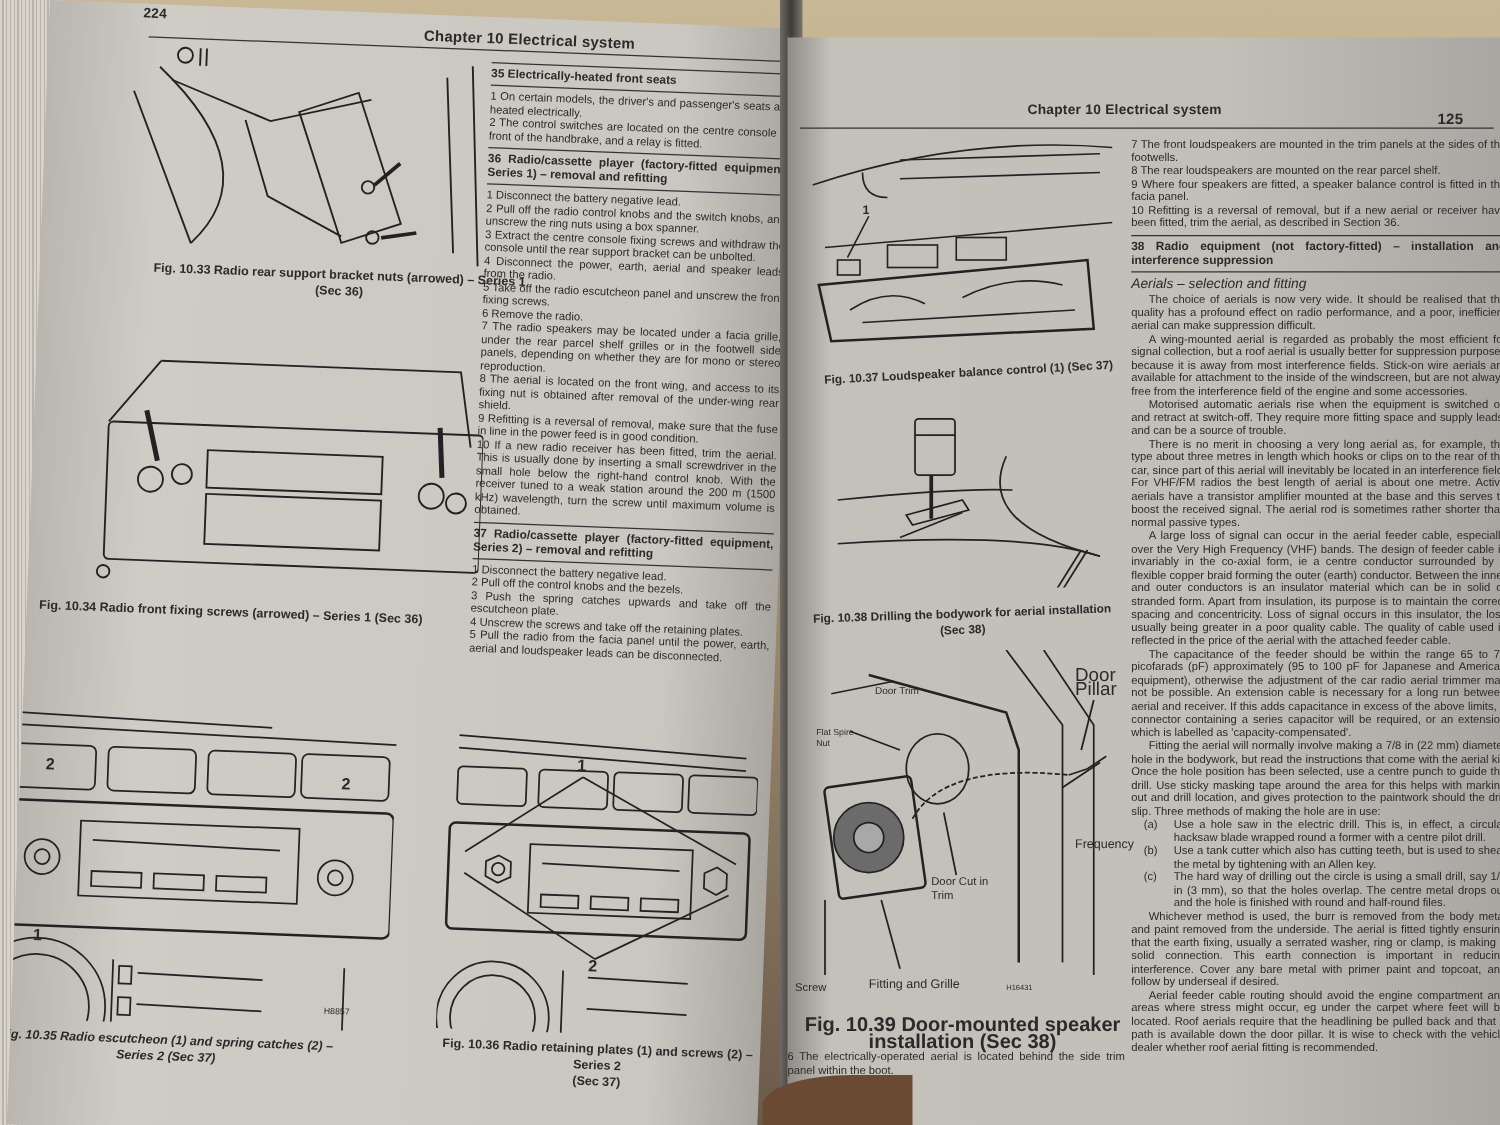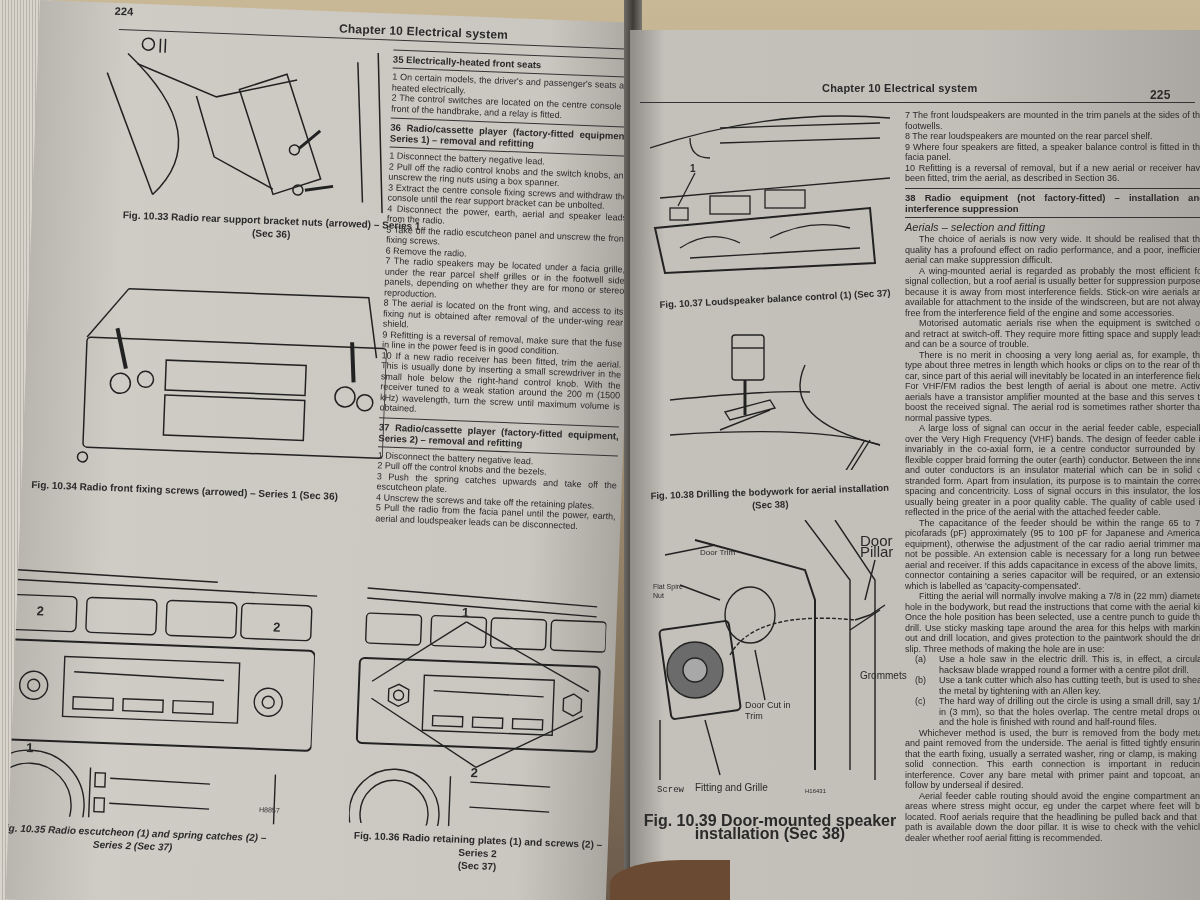--- a/index.html
+++ b/index.html
@@ -169,21 +169,21 @@
   <div class="caption" style="left:330px;top:816px;width:280px;">
     <div>Fig. 10.36 Radio retaining plates (1) and screws (2) – Series 2</div>
     <div>(Sec 37)</div>
   </div>
 </div>
 
 <div class="spine"></div>
 
 <div class="page page-right">
   <div class="runhead" style="left:192px;top:52px;">Chapter 10 Electrical system</div>
-  <div class="runhead" style="left:520px;top:58px;font-size:12px;">225</div>
+  <div class="runhead" style="left:520px;top:58px;font-size:12px;">125</div>
   <div class="rule" style="left:10px;top:72px;width:555px;"></div>
 
   <div class="fig" style="left:20px;top:78px;width:240px;height:180px;">
     <svg width="240" height="180" viewBox="0 0 240 180" fill="none" stroke="#222" stroke-width="1.3">
       <path d="M0 40 Q120 0 240 10"></path>
         <path d="M40 30 Q40 50 60 50"></path>
       <line x1="70" y1="20" x2="230" y2="15"></line>
         <line x1="70" y1="35" x2="230" y2="30"></line>
       <line x1="10" y1="90" x2="240" y2="70"></line>
       <rect x="20" y="100" width="18" height="12"></rect>
@@ -230,27 +230,28 @@
         <line x1="85" y1="80" x2="45" y2="65"></line>
       <line x1="240" y1="40" x2="230" y2="80"></line>
         <line x1="215" y1="110" x2="245" y2="90"></line>
       <line x1="120" y1="130" x2="130" y2="180"></line>
         <line x1="25" y1="200" x2="25" y2="260"></line>
         <line x1="70" y1="200" x2="85" y2="255"></line>
     </svg>
     <span style="position:absolute;left:25px;top:28px;font-size:8px;padding-left:40px;">Door Trim</span>
     <span style="position:absolute;left:18px;top:62px;font-size:7px;width:40px;line-height:9px;">Flat Spire Nut</span>
     <span style="position:absolute;left:225px;top:15px;font-size:15px;width:40px;line-height:11px;">Door Pillar</span>
-    <span style="position:absolute;left:225px;top:150px;font-size:10px;">Grommets</span>
+    <span style="position:absolute;left:225px;top:150px;font-size:10px;">Frequency</span>
     <span style="position:absolute;left:110px;top:180px;font-size:9px;width:55px;line-height:11px;">Door Cut in Trim</span>
-    <span style="position:absolute;left:22px;top:265px;font-size:9px;font-family:Liberation Mono, monospace;">Screw</span>
+    <span style="position:absolute;left:1px;top:265px;font-size:9px;">Screw</span>
     <span style="position:absolute;left:60px;top:262px;font-size:10px;">Fitting and Grille</span>
     <span style="position:absolute;left:170px;top:268px;font-size:6px;">H16431</span>
   </div>
   <div class="caption" style="left:0px;top:784px;width:280px;font-size:16px;">Fig. 10.39 Door-mounted speaker installation (Sec 38)</div>
+  <div class="text" style="left:0px;top:810px;width:270px;">6 The electrically-operated aerial is located behind the side trim panel within the boot.</div>
 
   <div class="text" style="left:275px;top:80px;width:300px;">
     <p>7 The front loudspeakers are mounted in the trim panels at the sides of the footwells.</p>
     <p>8 The rear loudspeakers are mounted on the rear parcel shelf.</p>
     <p>9 Where four speakers are fitted, a speaker balance control is fitted in the facia panel.</p>
     <p>10 Refitting is a reversal of removal, but if a new aerial or receiver have been fitted, trim the aerial, as described in Section 36.</p>
     <div class="heading">38 Radio equipment (not factory-fitted) – installation and interference suppression</div>
     <div class="subhead">Aerials – selection and fitting</div>
     <p class="indent">The choice of aerials is now very wide. It should be realised that the quality has a profound effect on radio performance, and a poor, inefficient aerial can make suppression difficult.</p>
     <p class="indent">A wing-mounted aerial is regarded as probably the most efficient for signal collection, but a roof aerial is usually better for suppression purposes because it is away from most interference fields. Stick-on wire aerials are available for attachment to the inside of the windscreen, but are not always free from the interference field of the engine and some accessories.</p>

